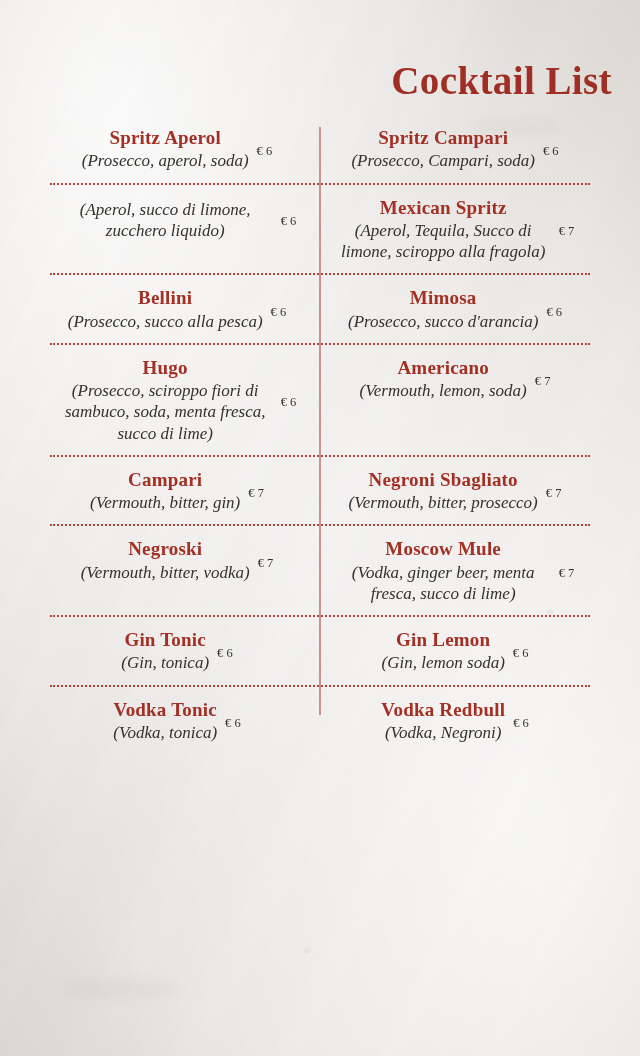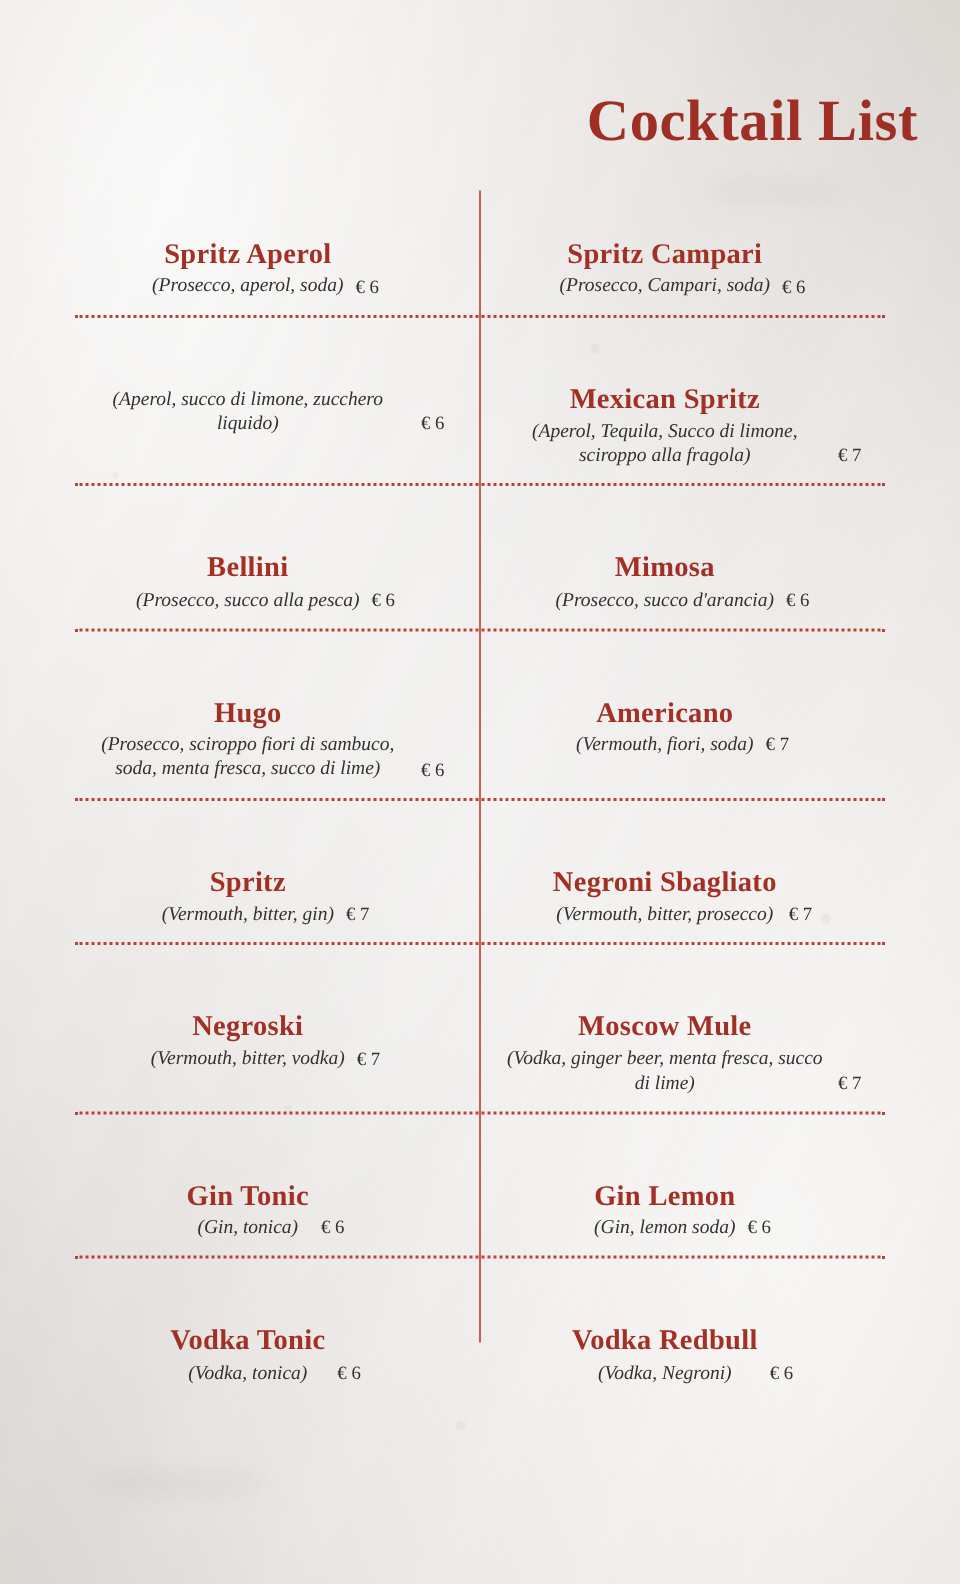--- a/index.html
+++ b/index.html
@@ -87,41 +87,40 @@
     box-sizing: border-box;
     display: flex;
     align-items: flex-start;
     justify-content: center;
     padding: 2px 0;
   }
   .cell.left { padding-right: 16px; }
   .cell.right { }
   .item {
     display: flex;
-    align-items: flex-end;
+    align-items: center;
     gap: 8px;
     width: 100%;
     justify-content: center;
-    margin-top: 32px;
   }
   .item-text {
     text-align: center;
     flex: 0 1 auto;
   }
   .name {
     color: #a33025;
     font-weight: bold;
     font-size: 19px;
     line-height: 1.12;
     letter-spacing: 0.2px;
     white-space: nowrap;
   }
   .desc {
     font-style: italic;
-    font-size: 13px;
+    font-size: 17px;
     line-height: 1.25;
     color: #33312f;
     margin-top: 2px;
   }
   .price {
     color: #33312f;
     font-size: 12.5px;
     white-space: nowrap;
     padding-top: 5px;
     flex: 0 0 auto;
@@ -214,33 +213,33 @@
             <div class="name">Hugo</div>
             <div class="desc">(Prosecco, sciroppo fiori di sambuco, soda, menta fresca, succo di lime)</div>
           </div>
           <div class="price">€ 6</div>
         </div>
       </div>
       <div class="cell right">
         <div class="item">
           <div class="item-text">
             <div class="name">Americano</div>
-            <div class="desc">(Vermouth, fiori, soda)</div>
-          </div>
-          <div class="price">€ 7</div>
-        </div>
-      </div>
-    </div>
-    <div class="sep"></div>
-
-    <div class="row">
-      <div class="cell left">
-        <div class="item">
-          <div class="item-text">
-            <div class="name">Spritz</div>
+            <div class="desc">(Vermouth, lemon, soda)</div>
+          </div>
+          <div class="price">€ 7</div>
+        </div>
+      </div>
+    </div>
+    <div class="sep"></div>
+
+    <div class="row">
+      <div class="cell left">
+        <div class="item">
+          <div class="item-text">
+            <div class="name">Campari</div>
             <div class="desc">(Vermouth, bitter, gin)</div>
           </div>
           <div class="price">€ 7</div>
         </div>
       </div>
       <div class="cell right">
         <div class="item">
           <div class="item-text">
             <div class="name">Negroni Sbagliato</div>
             <div class="desc">(Vermouth, bitter, prosecco)</div>

